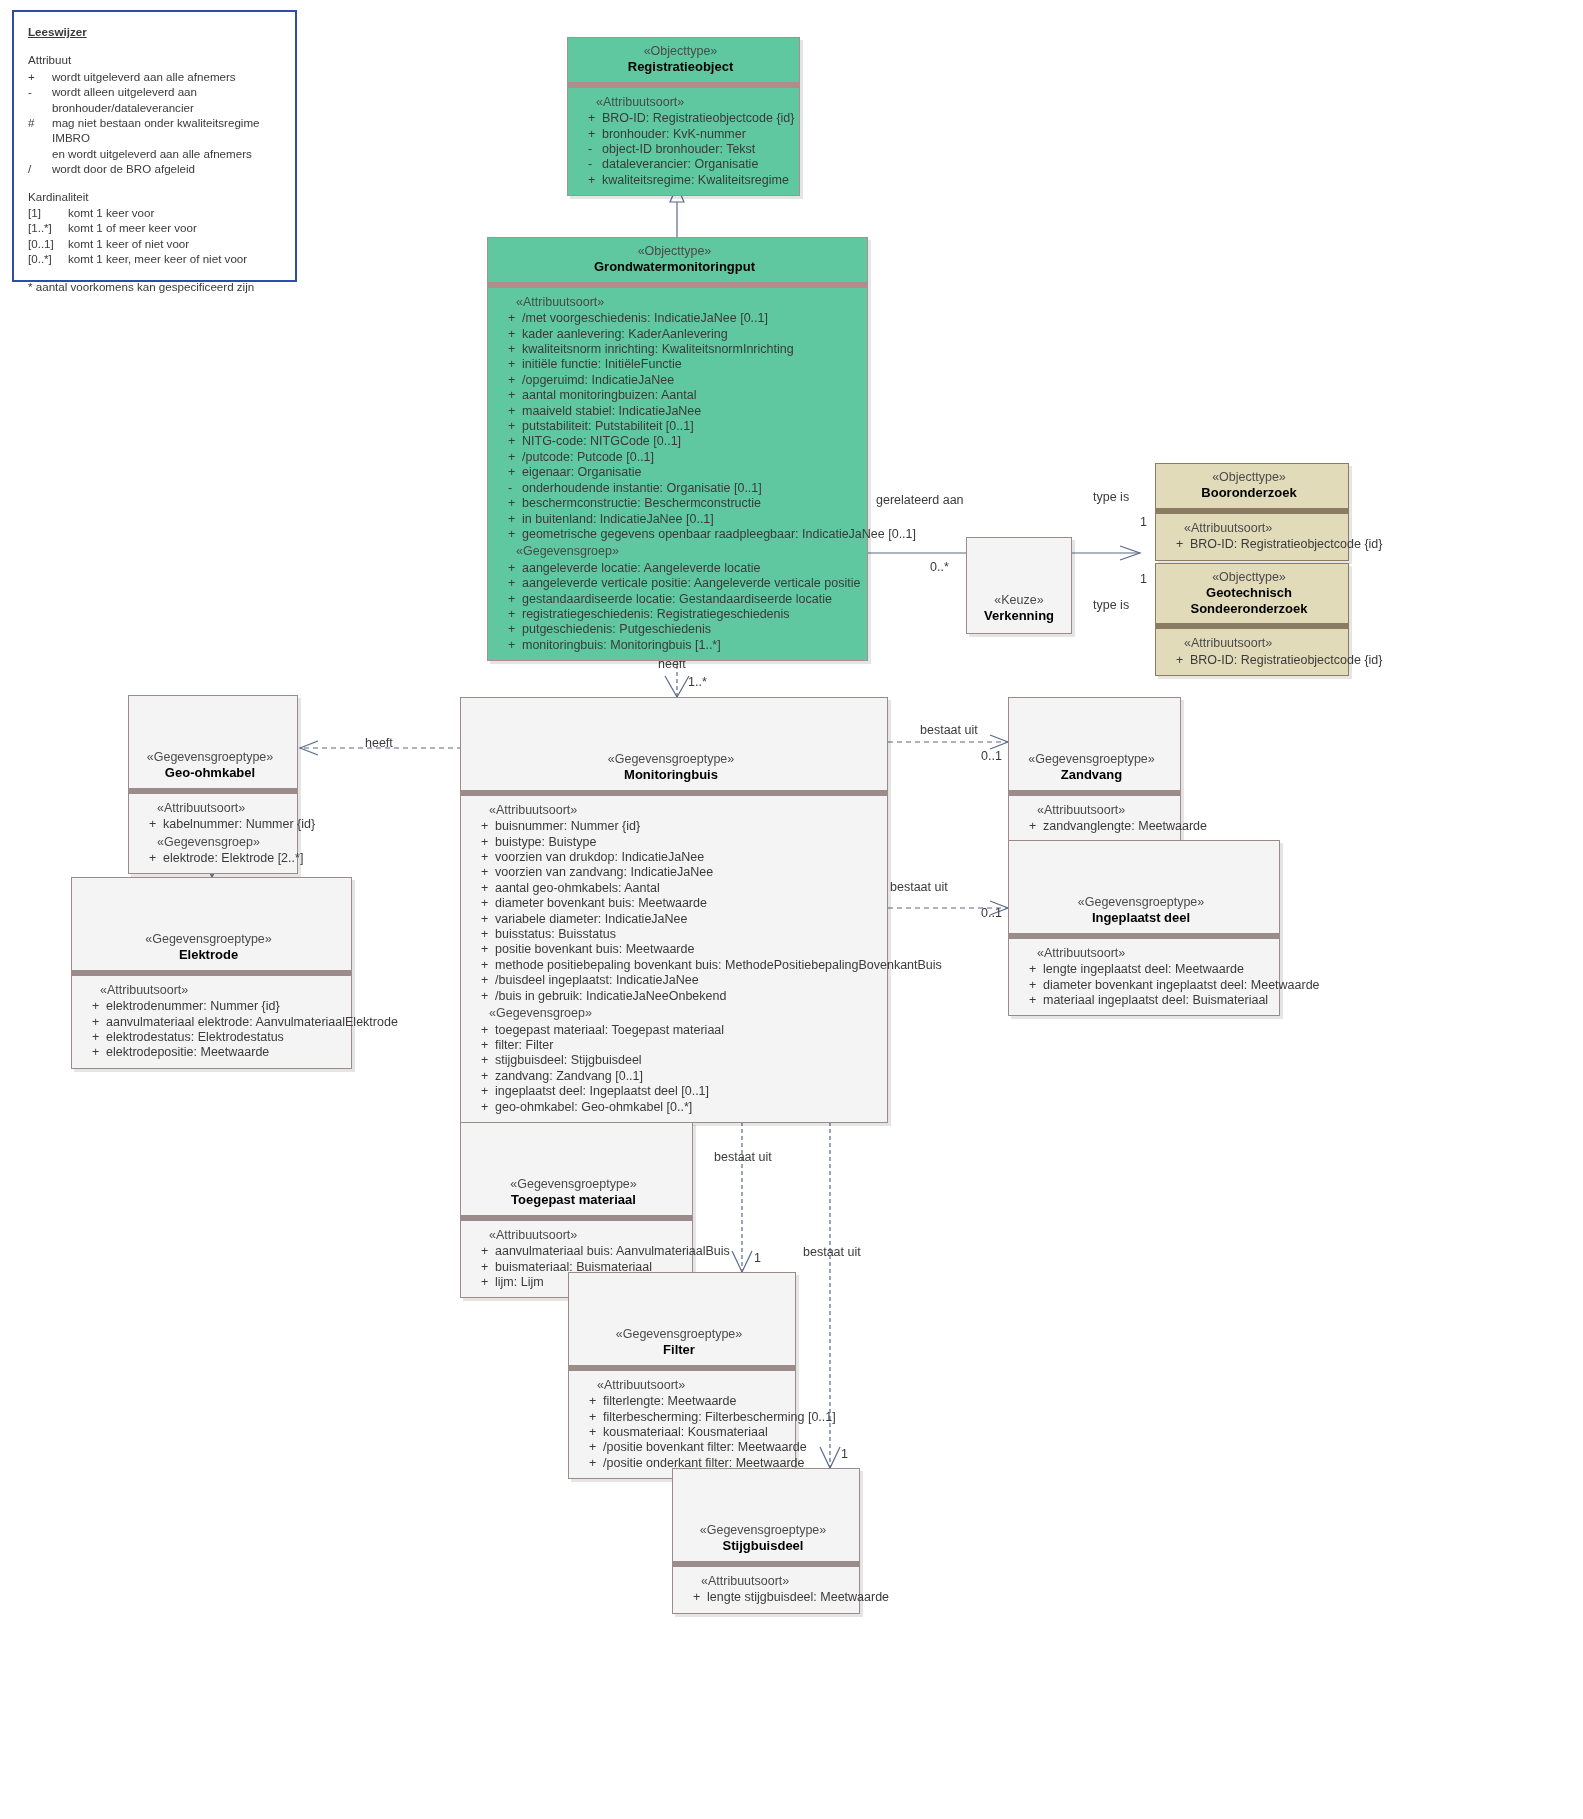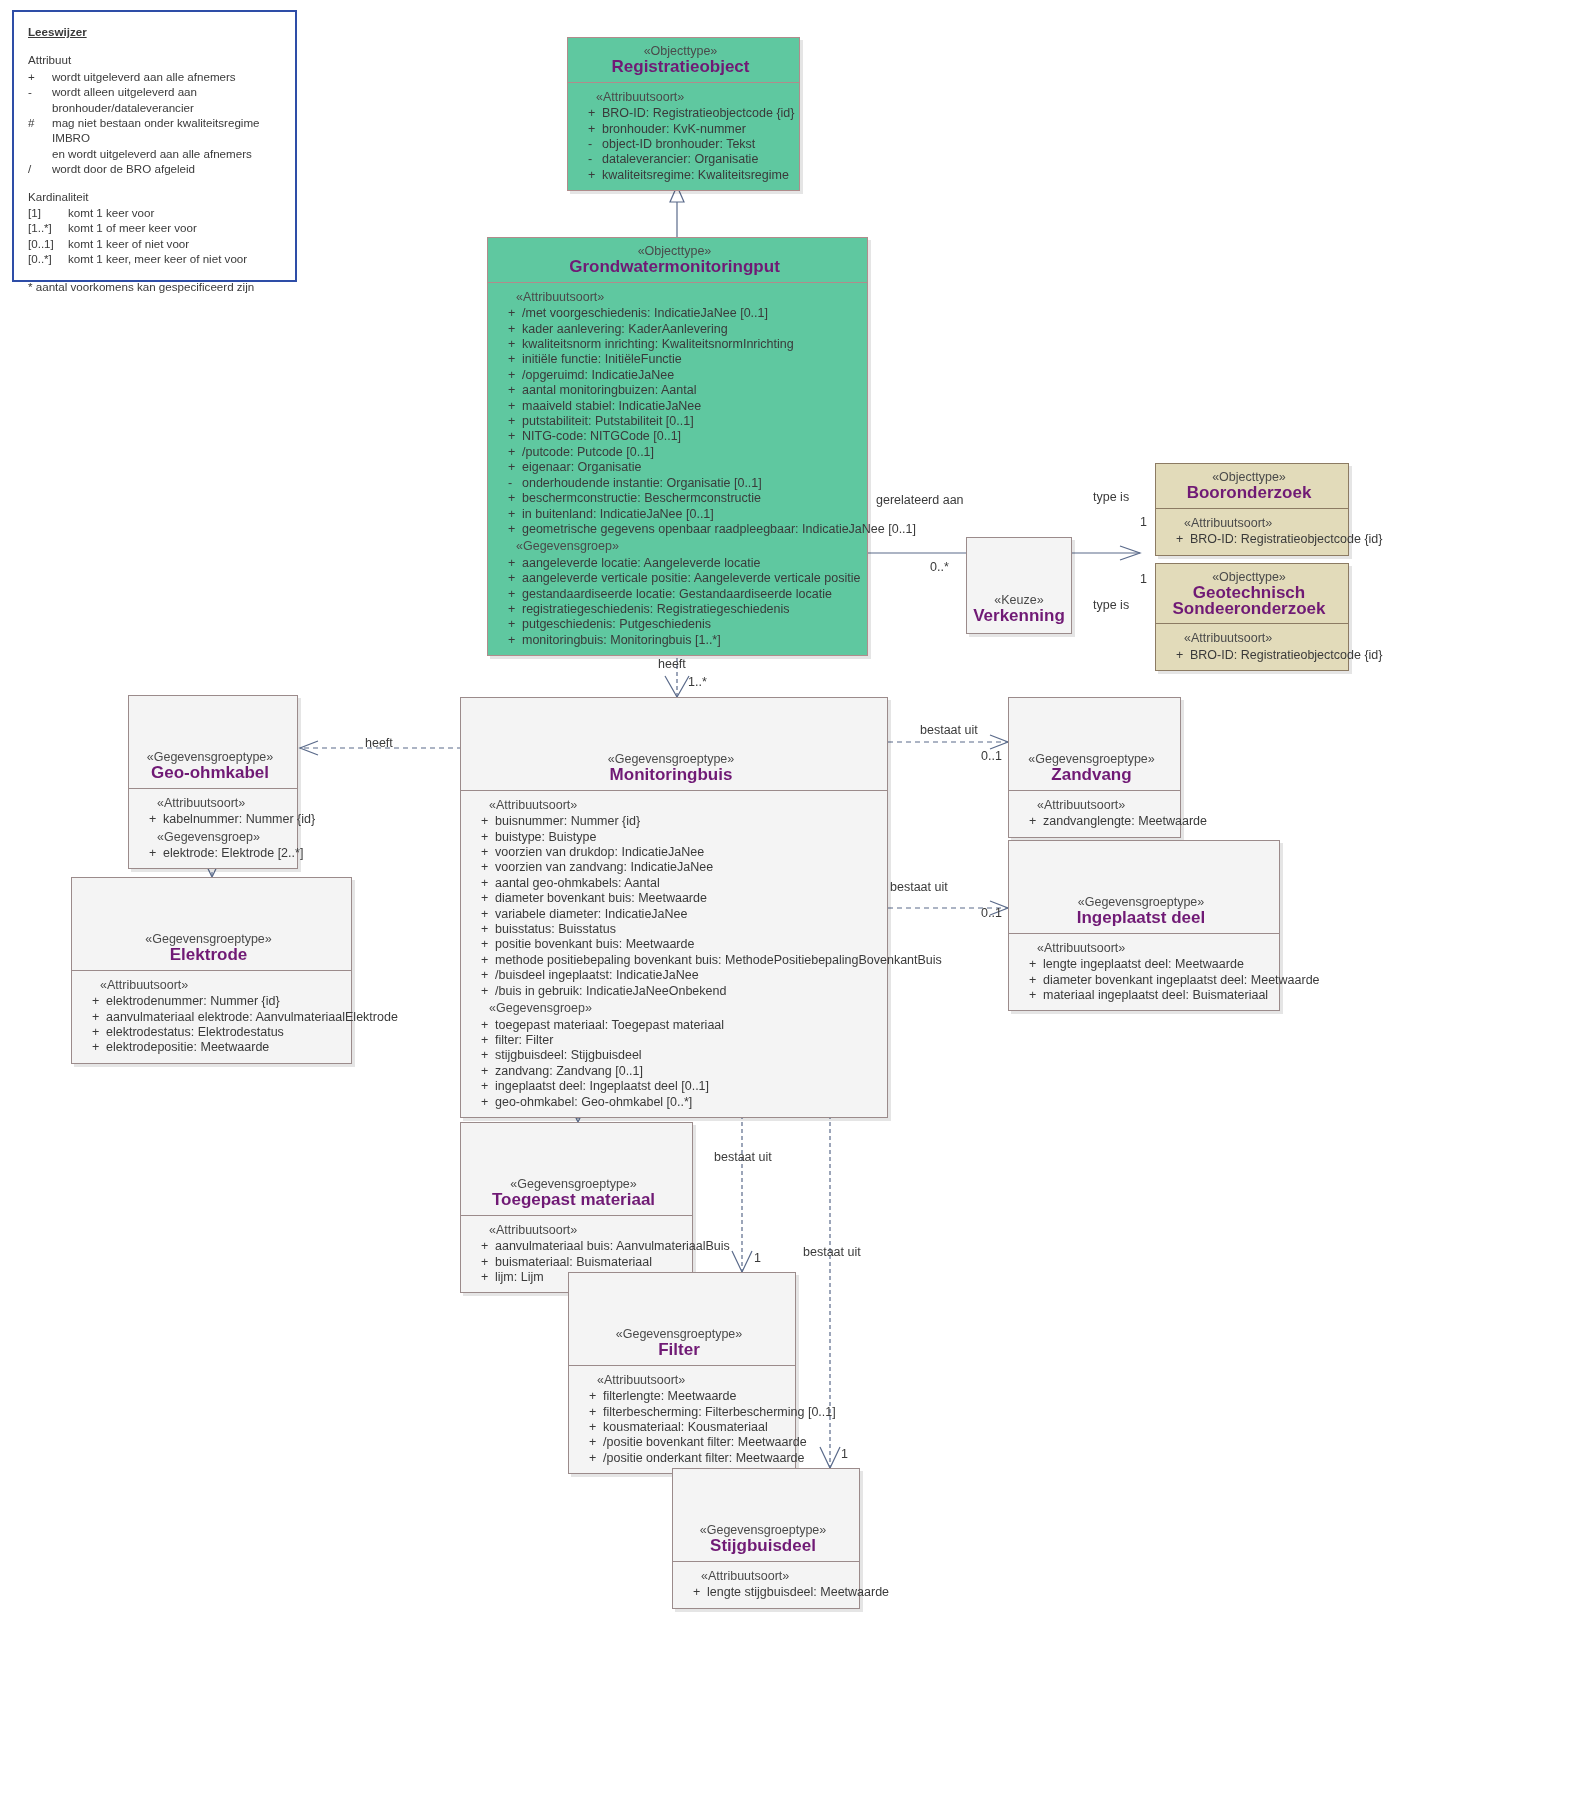--- a/index.html
+++ b/index.html
@@ -18,24 +18,24 @@
   .box {
     position: absolute;
     border: 1px solid #9b8b8b;
     box-shadow: 3px 3px 0 rgba(0,0,0,0.10);
     font-size: 12.5px;
     line-height: 15.4px;
   }
   .box .hdr {
     text-align: center;
     padding: 6px 12px 7px 6px;
-    border-bottom: 1px solid #8b5cf6;
+    border-bottom: 6px solid #8b5cf6;
   }
   .box .stereo { font-size: 12.5px; color: #4a4a4a; }
-  .box .name   { font-weight: bold; font-size: 17px; color: #701a75; }
+  .box .name   { font-weight: bold; font-size: 13px; color: #000000; }
   .box .body   { padding: 5px 4px 7px 12px; }
   .grp { padding-left: 16px; color: #4a4a4a; margin: 2px 0 1px 0; }
   .attr { display: flex; }
   .attr .vis { width: 22px; flex: none; text-align: left; padding-left: 8px; }
   .attr .txt { flex: 1 1 auto; white-space: nowrap; }
 
   
   .green { background: #5fc8a0; border-color: #b08c8c; }
   .green .hdr { border-bottom-color: #b08c8c; }
   .tan   { background: #e2dbba; border-color: #8c7b63; }

